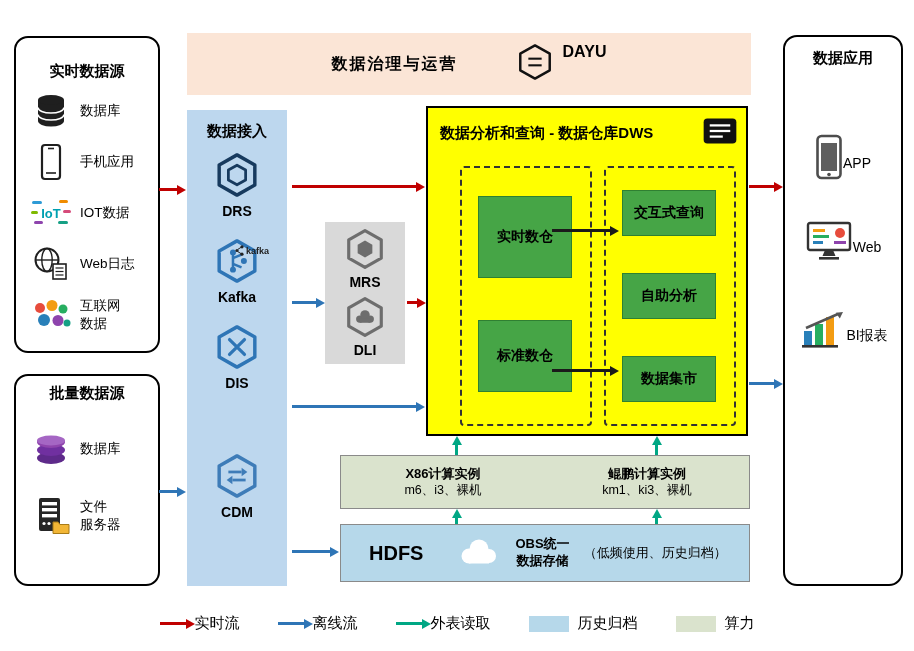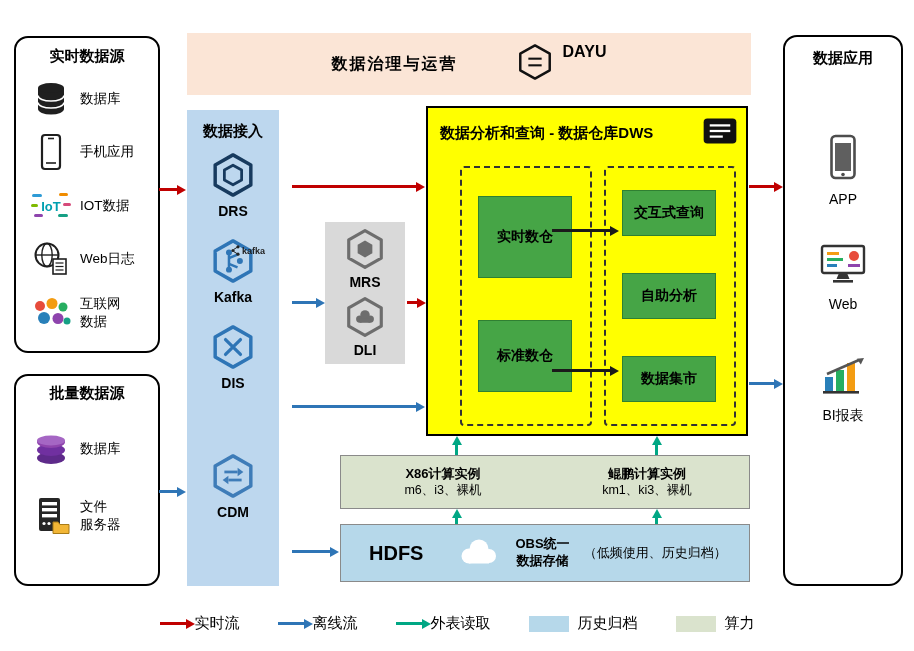--- a/index.html
+++ b/index.html
@@ -2,43 +2,43 @@
 <html><head>
 <meta charset="utf-8">
 <style>
   html,body{margin:0;padding:0;background:#fff;}
   .stage{position:relative;width:914px;height:651px;background:#fff;overflow:hidden;
          font-family:"Liberation Sans","DejaVu Sans",sans-serif;color:#000;}
 
   
   .panel{position:absolute;border:2px solid #000;border-radius:14px;background:#fff;
          box-sizing:border-box;display:flex;flex-direction:column;align-items:center;}
-  #realtime-box{left:14px;top:36px;width:146px;height:317px;padding:9px 4px 6px;}
+  #realtime-box{left:14px;top:36px;width:146px;height:317px;padding:24px 4px 6px;}
   #batch-box{left:14px;top:374px;width:146px;height:212px;padding:8px 4px 22px;}
   #apps-box{left:783px;top:35px;width:120px;height:551px;padding:12px 4px;}
   .box-title{font-weight:bold;font-size:15px;text-align:center;}
 
   .src-items{flex:1;width:100%;display:flex;flex-direction:column;justify-content:space-evenly;
              padding-left:10px;box-sizing:border-box;}
   .src-item{display:flex;align-items:center;gap:8px;}
   .src-item .ic{width:42px;height:42px;flex:none;display:flex;align-items:center;justify-content:center;}
   .src-item .lbl{font-size:13.5px;line-height:1.3;white-space:pre-line;}
 
-  .app-item{display:flex;flex-direction:column;align-items:center;}
+  .app-item{display:flex;flex-direction:row;align-items:center;}
   .app-item .lbl{font-size:14px;margin-top:7px;}
   #app-item-1{margin-top:66px;} #app-item-2{margin-top:36px;} #app-item-3{margin-top:44px;}
 
   
   #gov-box{position:absolute;left:187px;top:33px;width:564px;height:62px;background:#fbe5d6;
            display:flex;align-items:center;justify-content:center;gap:58px;}
   .gov-title{font-weight:bold;font-size:16px;letter-spacing:2px;}
   .dayu{display:flex;align-items:flex-start;gap:9px;font-weight:bold;font-size:16px;}
 
   
-  #ingest-box{position:absolute;left:187px;top:110px;width:92px;height:476px;background:#bdd7ee;
+  #ingest-box{position:absolute;left:187px;top:110px;width:100px;height:476px;background:#bdd7ee;
               display:flex;flex-direction:column;align-items:center;box-sizing:border-box;padding-top:12px;}
   .svc{display:flex;flex-direction:column;align-items:center;margin-top:19px;position:relative;justify-content:center;}
   .svc.first{margin-top:11px;}
   .svc.cdm{margin-top:62px;}
   .svc .svc-label{font-weight:bold;font-size:14px;margin-top:1px;}
   .kafka-mini{position:absolute;right:-10px;top:5px;}
 
   
   #mid-box{position:absolute;left:325px;top:222px;width:80px;height:142px;background:#d9d9d9;
            display:flex;flex-direction:column;align-items:center;justify-content:space-evenly;}

